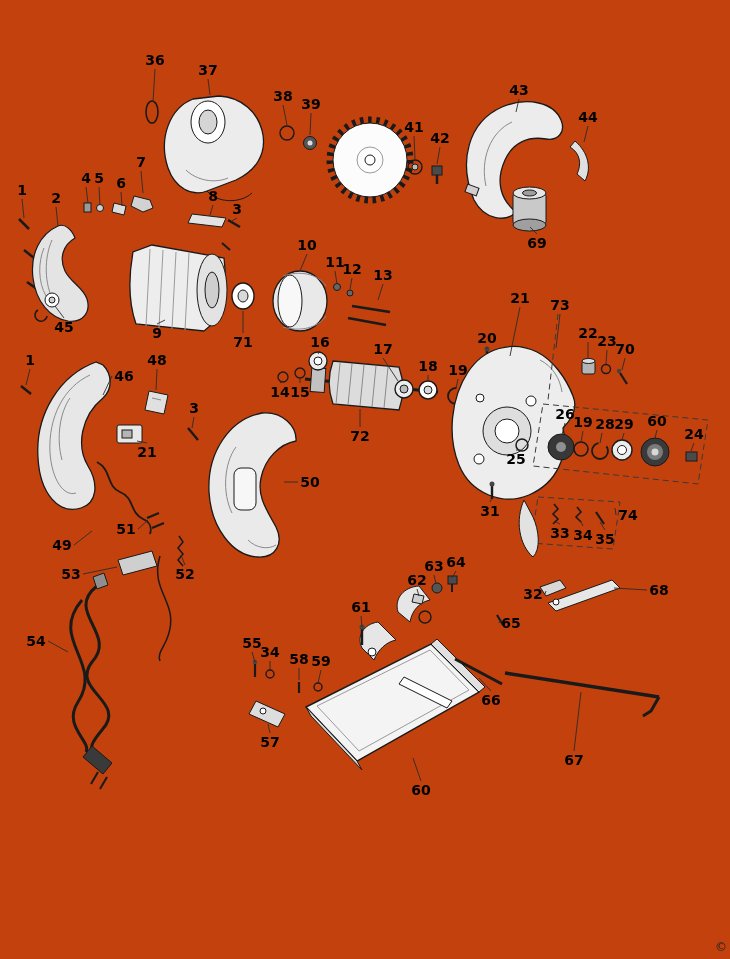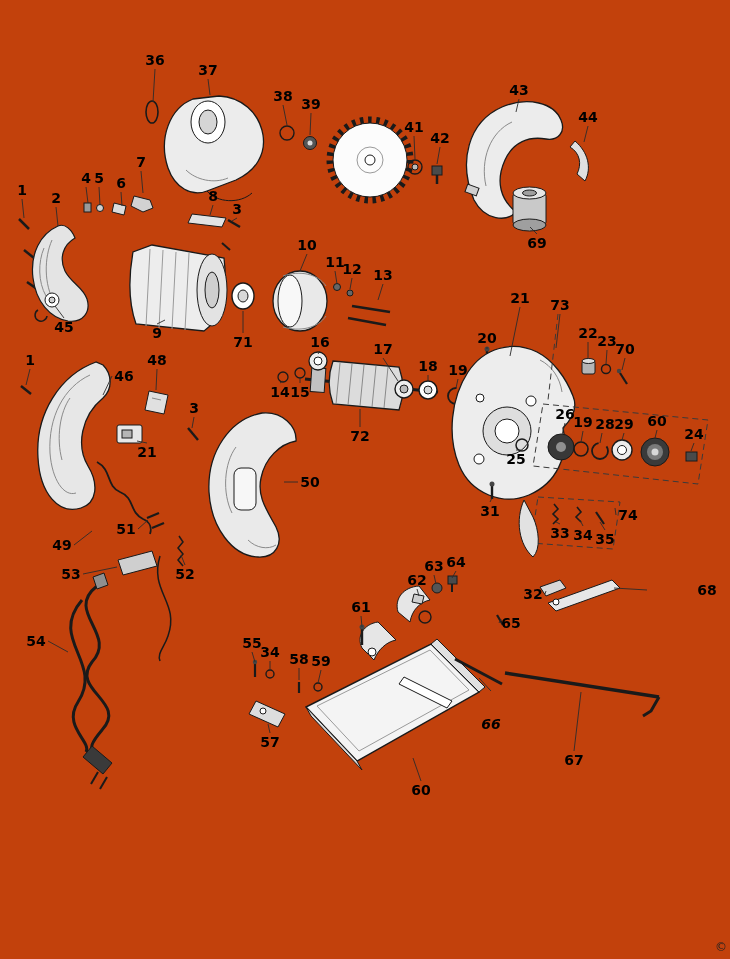--- a/index.html
+++ b/index.html
@@ -421,31 +421,31 @@
       <span class="part-label" style="left: 490px; top: 511px;">31</span>
       <span class="part-label" style="left: 628px; top: 515px;">74</span>
       <span class="part-label" style="left: 560px; top: 533px;">33</span>
       <span class="part-label" style="left: 583px; top: 535px;">34</span>
       <span class="part-label" style="left: 605px; top: 539px;">35</span>
       <span class="part-label" style="left: 126px; top: 529px;">51</span>
       <span class="part-label" style="left: 62px; top: 545px;">49</span>
       <span class="part-label" style="left: 71px; top: 574px;">53</span>
       <span class="part-label" style="left: 185px; top: 574px;">52</span>
       <span class="part-label" style="left: 533px; top: 594px;">32</span>
-      <span class="part-label" style="left: 659px; top: 590px; margin-left: 48px;">68</span>
+      <span class="part-label" style="left: 659px; top: 590px;">68</span>
       <span class="part-label" style="left: 417px; top: 580px;">62</span>
       <span class="part-label" style="left: 434px; top: 566px;">63</span>
       <span class="part-label" style="left: 456px; top: 562px;">64</span>
       <span class="part-label" style="left: 361px; top: 607px;">61</span>
       <span class="part-label" style="left: 511px; top: 623px;">65</span>
       <span class="part-label" style="left: 36px; top: 641px;">54</span>
       <span class="part-label" style="left: 252px; top: 643px;">55</span>
       <span class="part-label" style="left: 270px; top: 652px;">34</span>
       <span class="part-label" style="left: 299px; top: 659px;">58</span>
       <span class="part-label" style="left: 321px; top: 661px;">59</span>
-      <span class="part-label" style="left: 491px; top: 724px; font-style: italic;">66</span>
+      <span class="part-label" style="left: 491px; top: 700px;">66</span>
       <span class="part-label" style="left: 270px; top: 742px;">57</span>
       <span class="part-label" style="left: 421px; top: 790px; text-align: right;">60</span>
       <span class="part-label" style="left: 574px; top: 760px;">67</span>
     </div>
 
   <span id="copyright">©</span>
 </div>
 
 </body></html>

